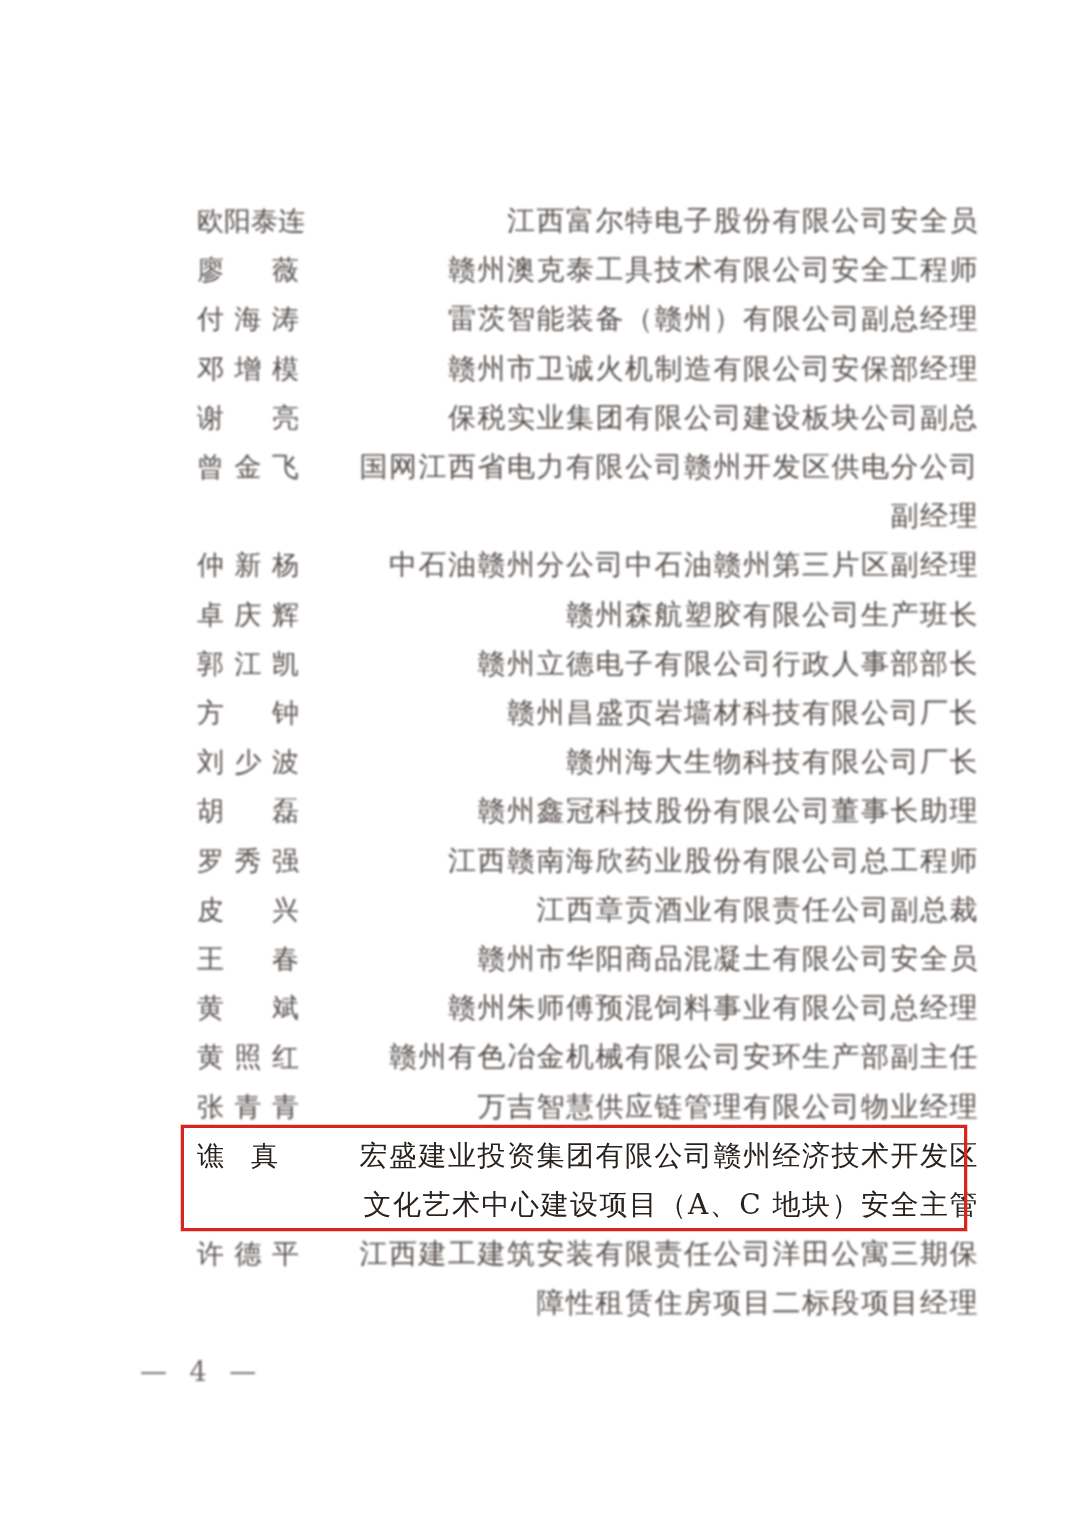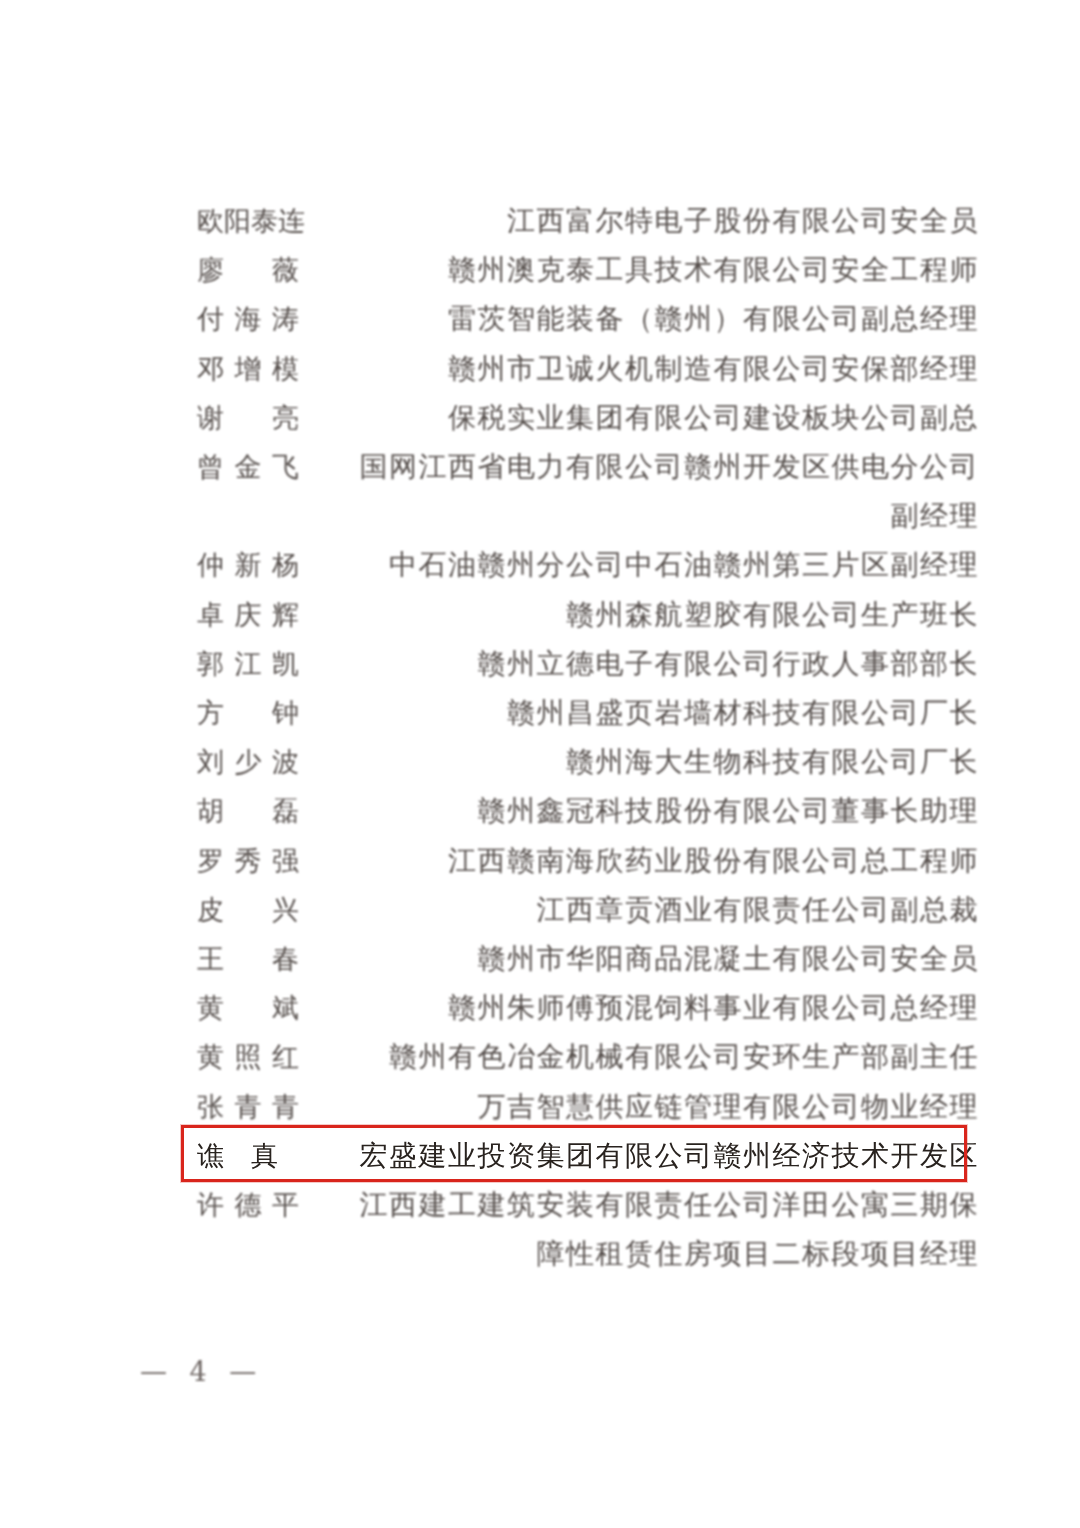--- a/index.html
+++ b/index.html
@@ -231,20 +231,21 @@
     <div class="desc">
           <div class="line">万吉智慧供应链管理有限公司物业经理</div>
         </div>
   </div>
 
   <div class="entry highlighted">
     <div class="hl-box"></div>
     <span class="name">谯　真</span>
     <div class="desc">
           <div class="line">宏盛建业投资集团有限公司赣州经济技术开发区</div>
+          <div class="line">文化艺术中心建设项目（A、C 地块）安全主管</div>
         </div>
   </div>
 
   <div class="entry">
 
     <span class="name">许德平</span>
     <div class="desc">
           <div class="line">江西建工建筑安装有限责任公司洋田公寓三期保</div>
           <div class="line">障性租赁住房项目二标段项目经理</div>
         </div>

